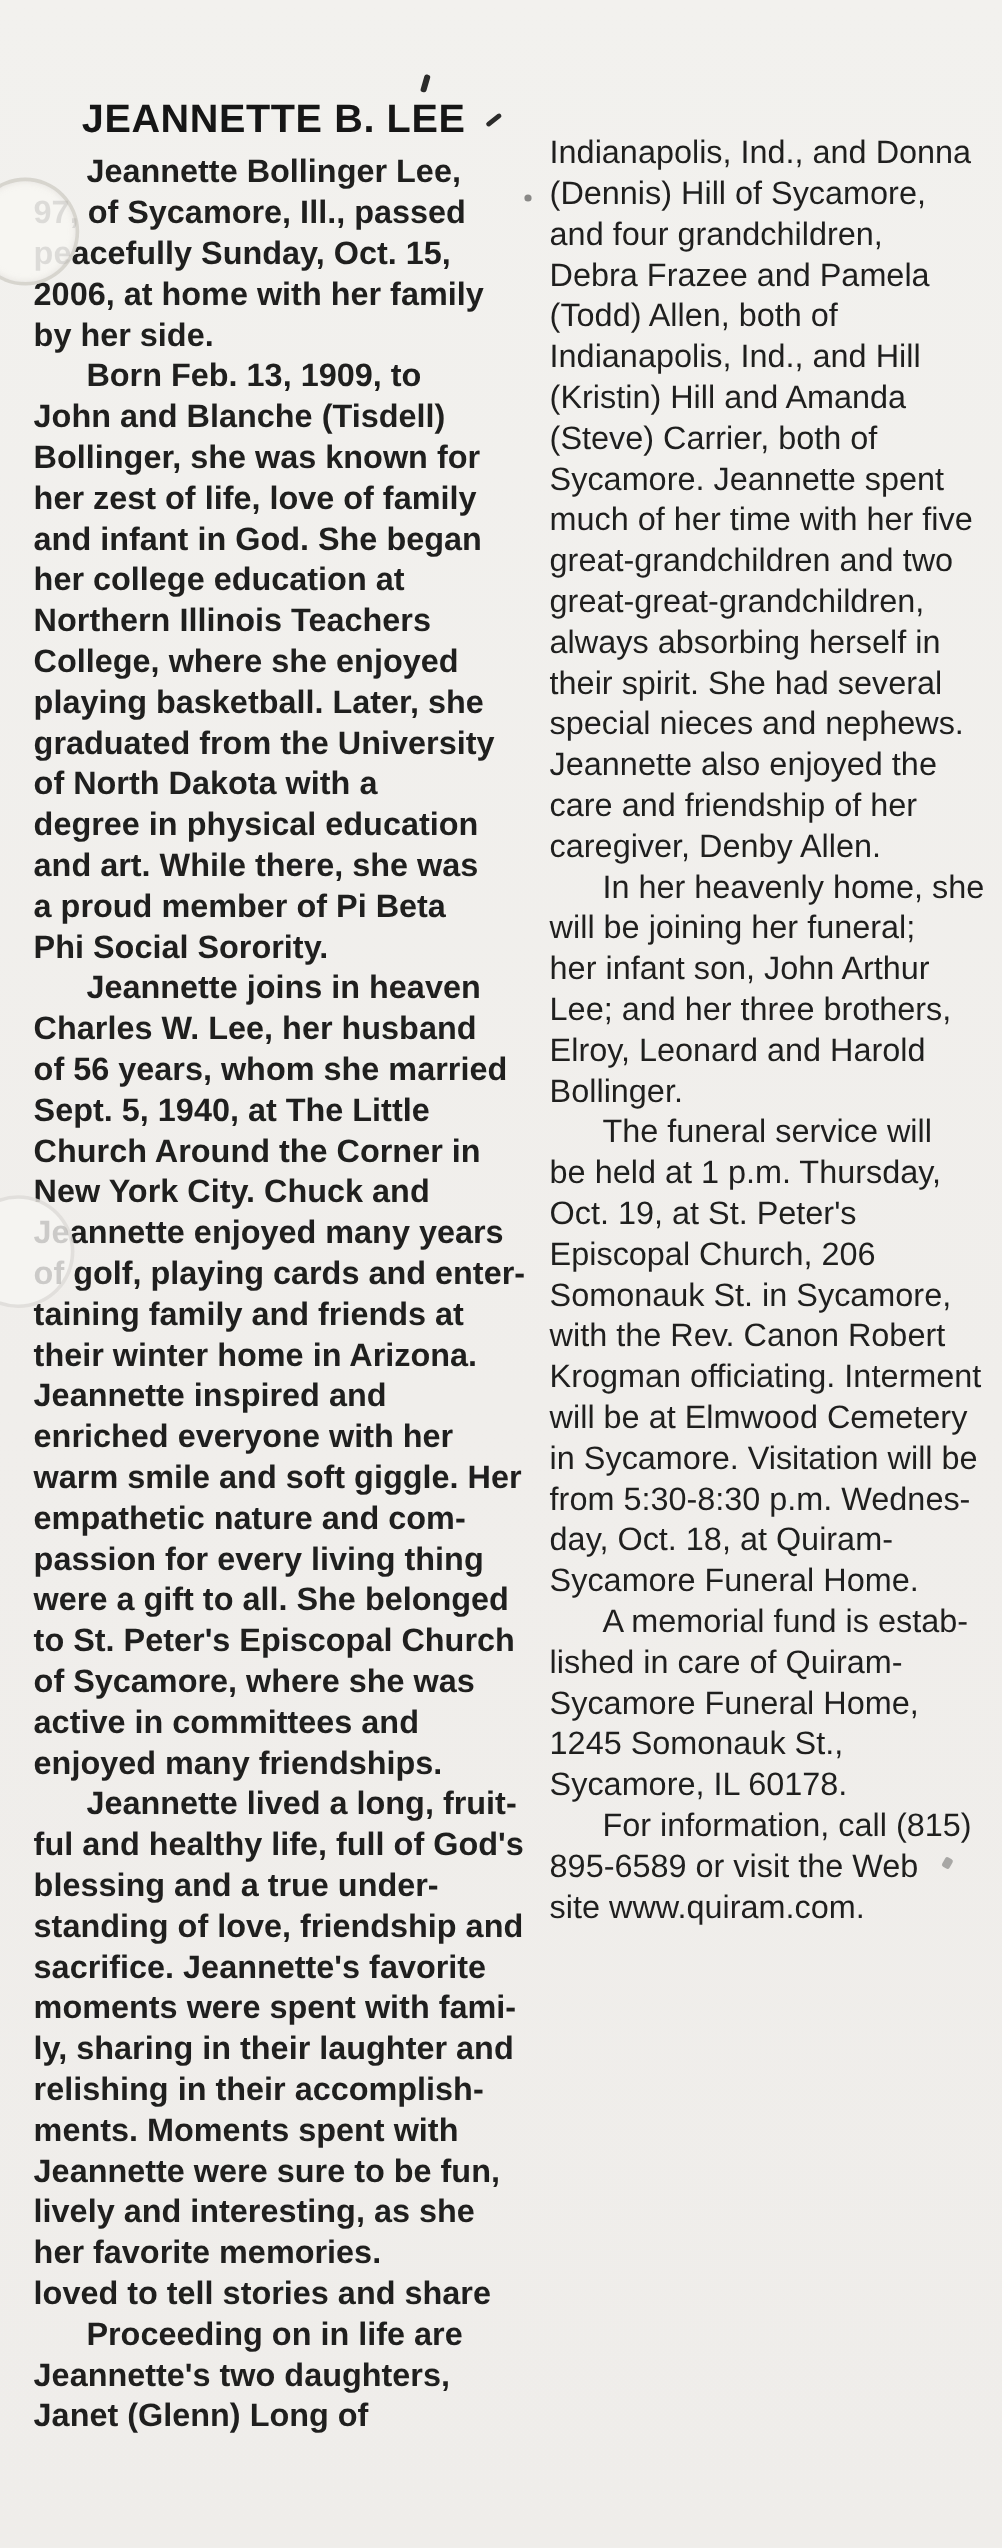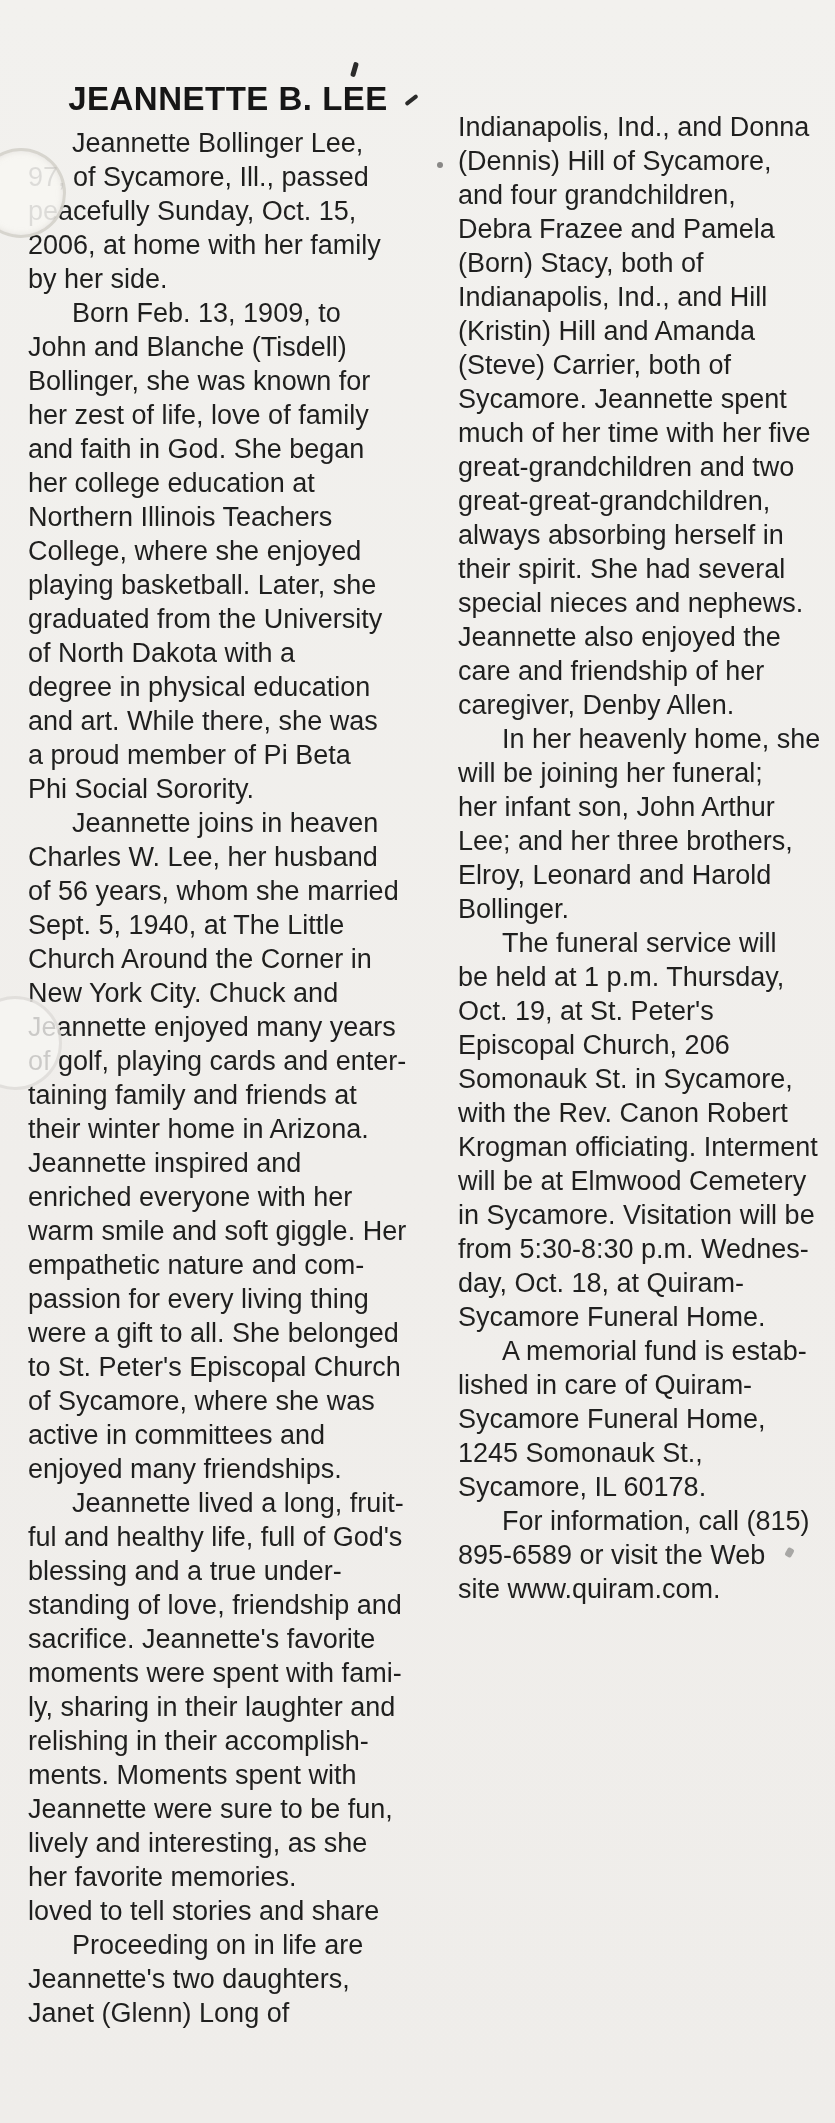--- a/index.html
+++ b/index.html
@@ -25,21 +25,21 @@
     font-size: 33px;
     font-weight: bold;
     letter-spacing: 0.5px;
     color: #161616;
     white-space: nowrap;
   }
   .column {
     position: absolute;
     width: 402px;
   }
-  .column.left  { left: 28px;  top: 126px; }
+  .column.left  { left: 28px;  top: 126px; font-weight: bold; }
   .column.right { left: 458px; top: 110px; width: 377px; }
   .line {
     height: 34px;
     line-height: 34px;
     font-size: 27px;
     color: #1f1f1e;
     white-space: nowrap;
   }
   .line.indent { padding-left: 44px; }
   
@@ -69,21 +69,21 @@
   <div class="column left">
       <div class="line indent">Jeannette Bollinger Lee,</div>
       <div class="line">97, of Sycamore, Ill., passed</div>
       <div class="line">peacefully Sunday, Oct. 15,</div>
       <div class="line">2006, at home with her family</div>
       <div class="line">by her side.</div>
       <div class="line indent">Born Feb. 13, 1909, to</div>
       <div class="line">John and Blanche (Tisdell)</div>
       <div class="line">Bollinger, she was known for</div>
       <div class="line">her zest of life, love of family</div>
-      <div class="line">and faith in God. She began</div>
+      <div class="line">and infant in God. She began</div>
       <div class="line">her college education at</div>
       <div class="line">Northern Illinois Teachers</div>
       <div class="line">College, where she enjoyed</div>
       <div class="line">playing basketball. Later, she</div>
       <div class="line">graduated from the University</div>
       <div class="line">of North Dakota with a</div>
       <div class="line">degree in physical education</div>
       <div class="line">and art. While there, she was</div>
       <div class="line">a proud member of Pi Beta</div>
       <div class="line">Phi Social Sorority.</div>
@@ -123,21 +123,21 @@
       <div class="line indent">Proceeding on in life are</div>
       <div class="line">Jeannette's two daughters,</div>
       <div class="line">Janet (Glenn) Long of</div>
     </div>
 
   <div class="column right">
       <div class="line">Indianapolis, Ind., and Donna</div>
       <div class="line">(Dennis) Hill of Sycamore,</div>
       <div class="line">and four grandchildren,</div>
       <div class="line">Debra Frazee and Pamela</div>
-      <div class="line">(Born) Stacy, both of</div>
+      <div class="line">(Todd) Allen, both of</div>
       <div class="line">Indianapolis, Ind., and Hill</div>
       <div class="line">(Kristin) Hill and Amanda</div>
       <div class="line">(Steve) Carrier, both of</div>
       <div class="line">Sycamore. Jeannette spent</div>
       <div class="line">much of her time with her five</div>
       <div class="line">great-grandchildren and two</div>
       <div class="line">great-great-grandchildren,</div>
       <div class="line">always absorbing herself in</div>
       <div class="line">their spirit. She had several</div>
       <div class="line">special nieces and nephews.</div>

